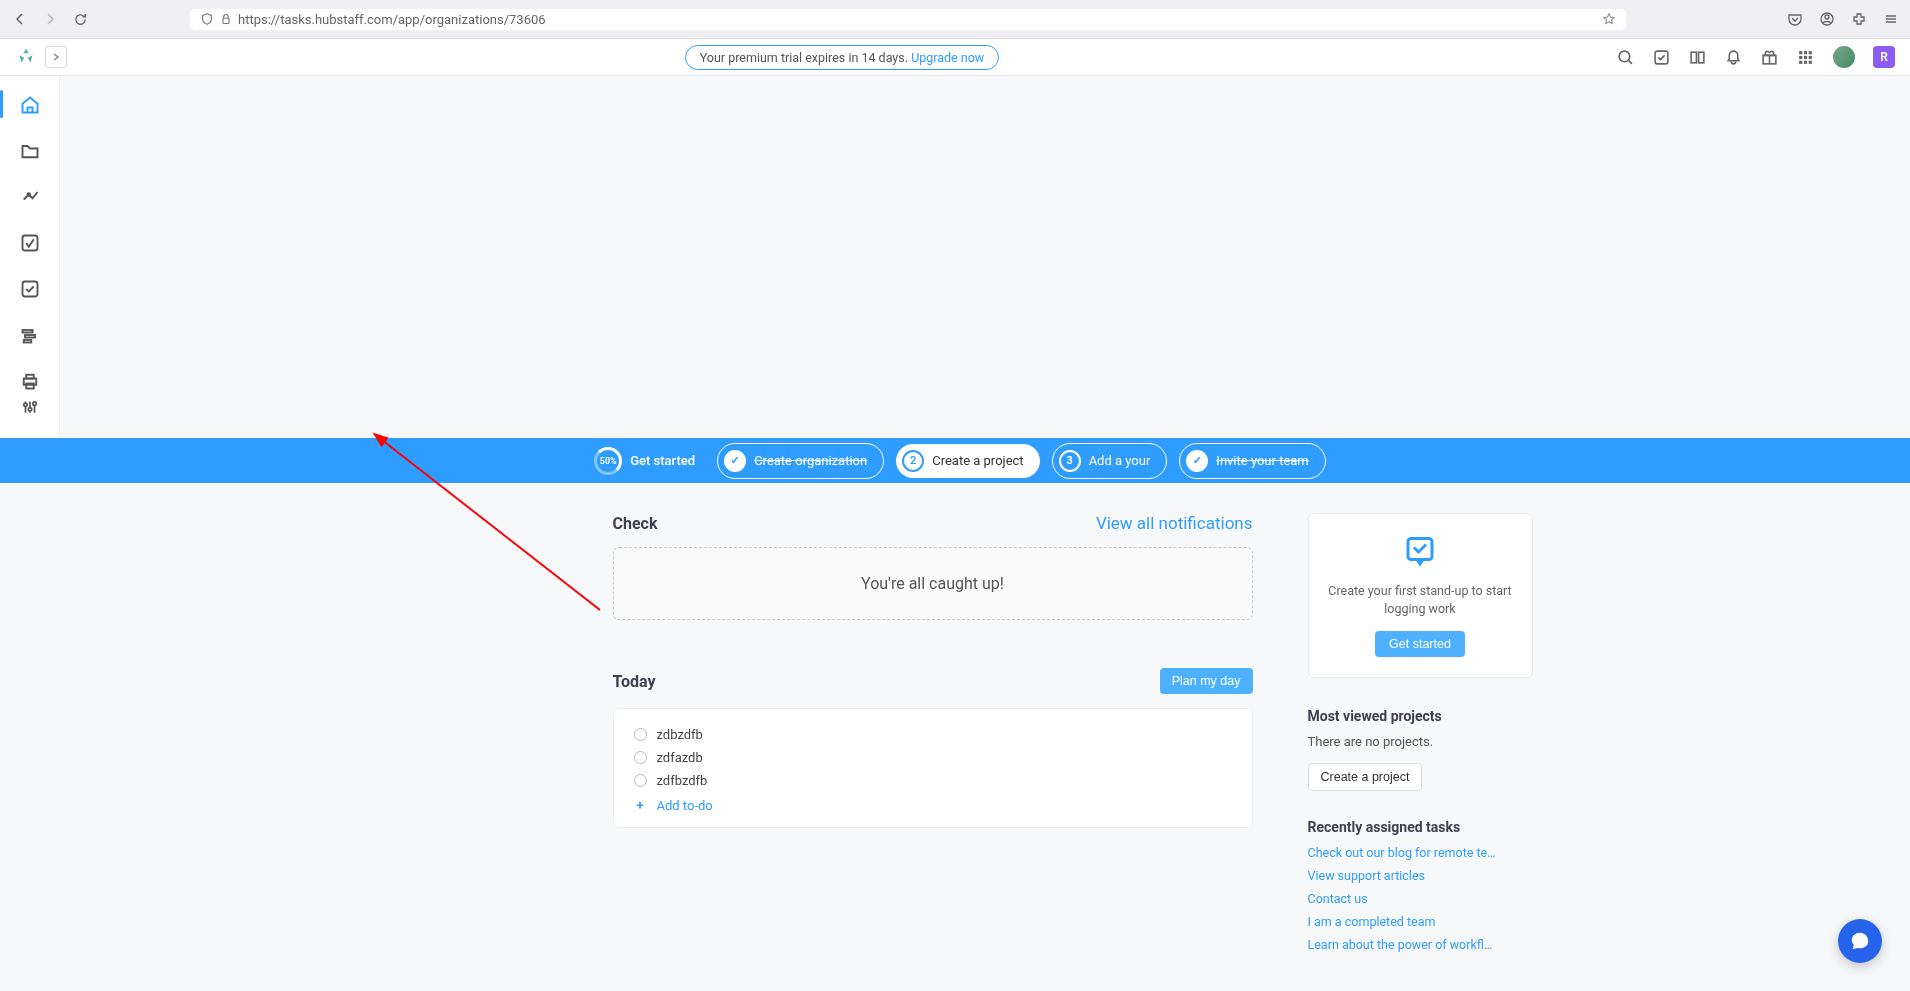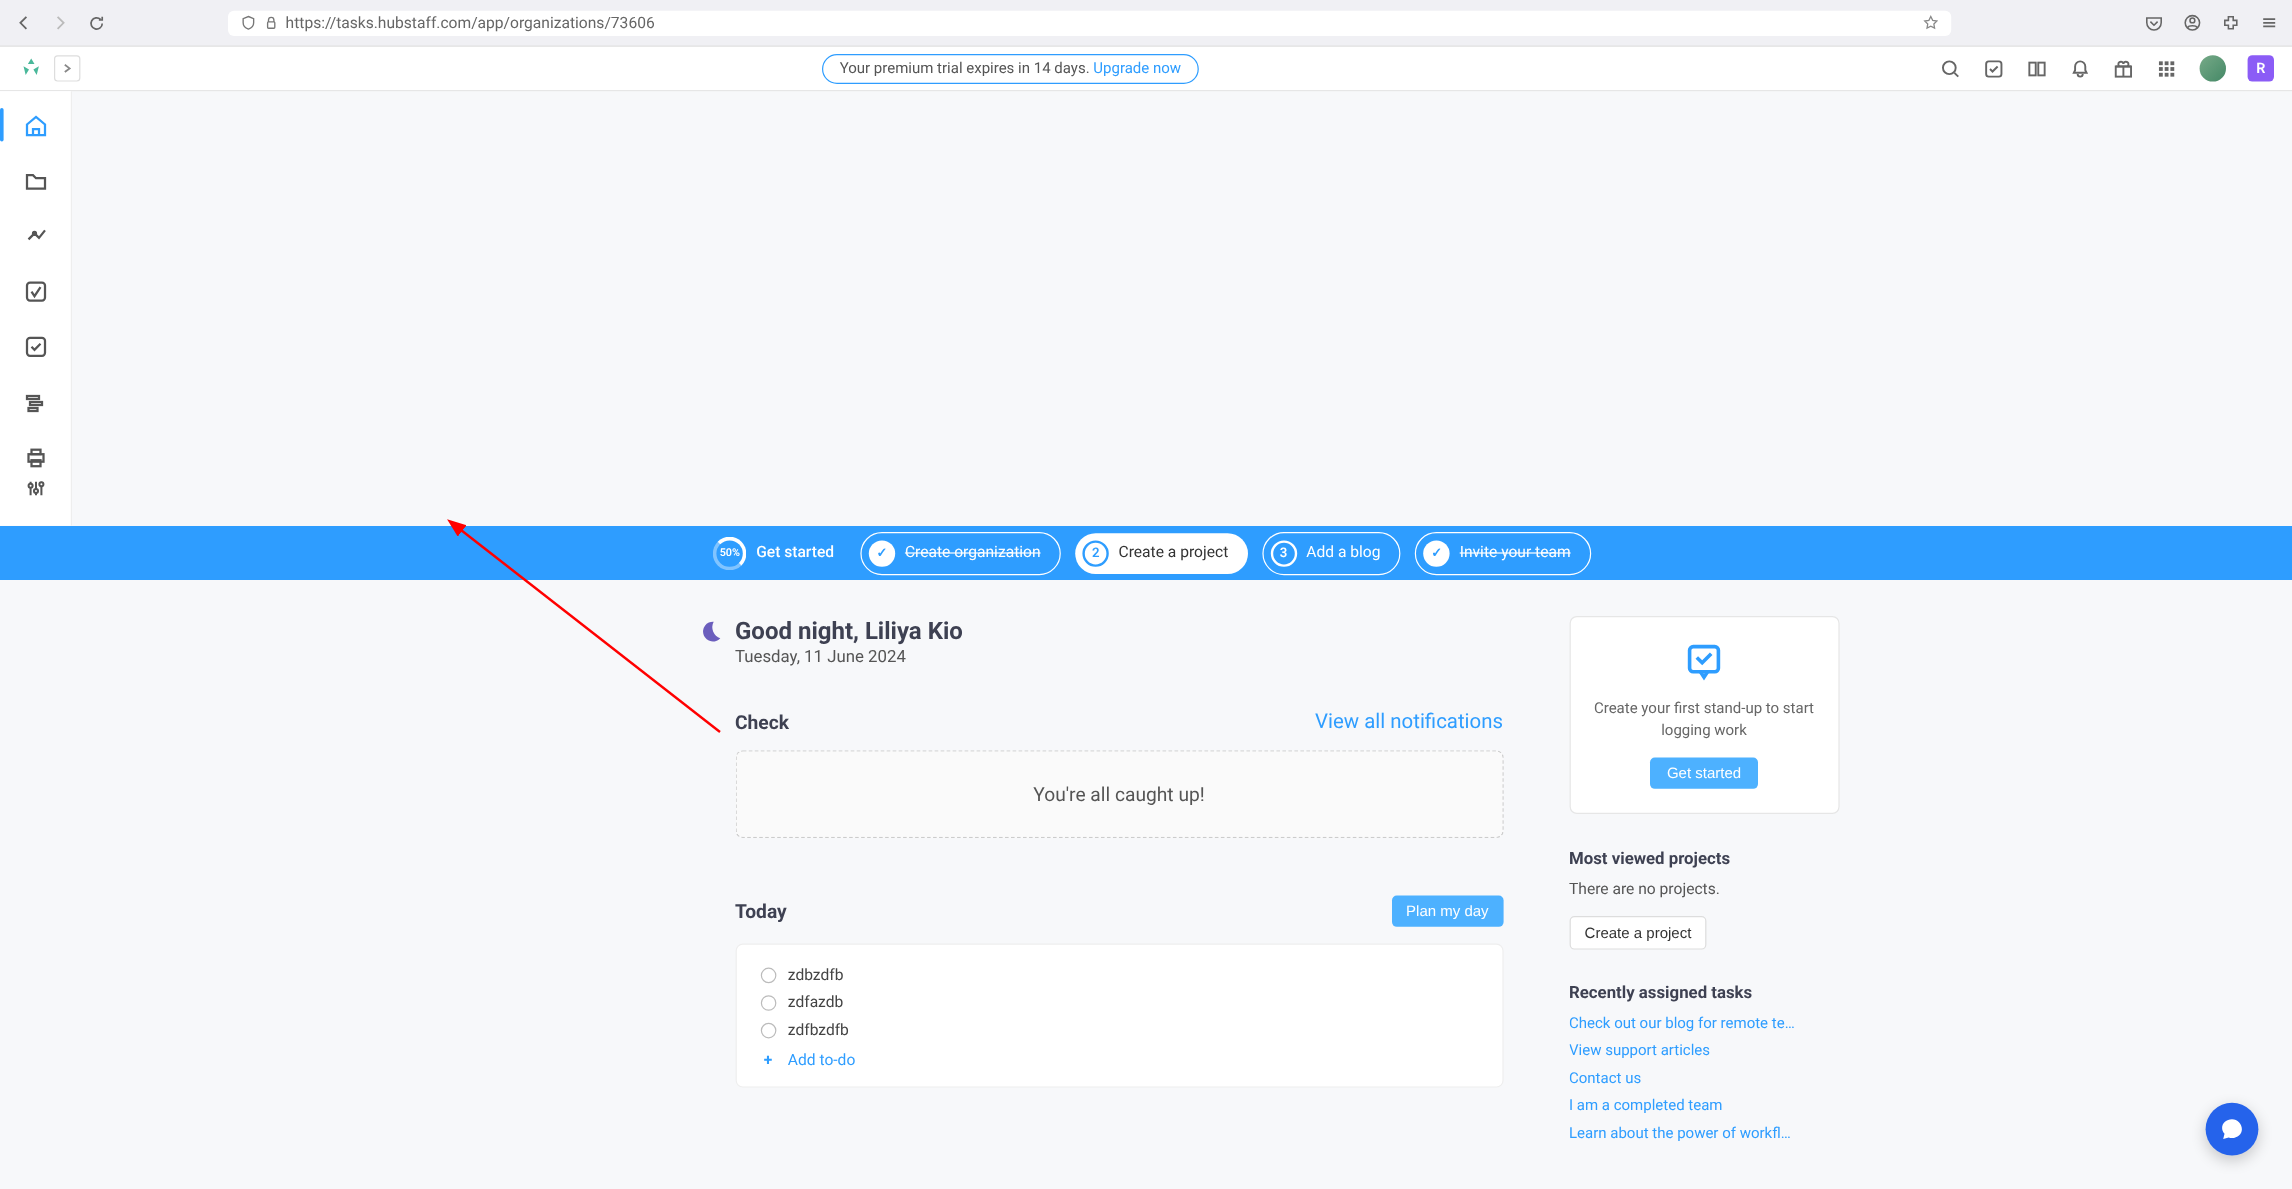--- a/index.html
+++ b/index.html
@@ -282,41 +282,30 @@
       <div class="step ghost">
         <div class="step-num check-w">✓</div>
         <span class="strike">Create organization</span>
       </div>
       <div class="step">
         <div class="step-num circle">2</div>
         <span>Create a project</span>
       </div>
       <div class="step ghost">
         <div class="step-num circle-w">3</div>
-        <span>Add a blog</span>
+        <span>Add a your</span>
       </div>
       <div class="step ghost">
         <div class="step-num check-w">✓</div>
         <span class="strike">Invite your team</span>
       </div>
     </div>
 
     <div class="content">
       <div class="col-main">
-        <div class="greeting-row">
-          <div class="moon-ic">
-              <svg width="22" height="22" viewBox="0 0 16 16" fill="currentColor">
-                <path d="M10 2a6 6 0 1 0 4 10 7 7 0 0 1-4-10z"></path>
-              </svg>
-            </div>
-          <div class="greeting">
-            <h1>Good night, Liliya Kio</h1>
-            <div class="date">Tuesday, 11 June 2024</div>
-          </div>
-        </div>
 
         <div class="section-head">
           <h2>Check</h2>
           <a class="link">View all notifications</a>
         </div>
         <div class="inbox-box">
           <span>You're all caught up!</span>
         </div>
 
         <div class="today-section">

